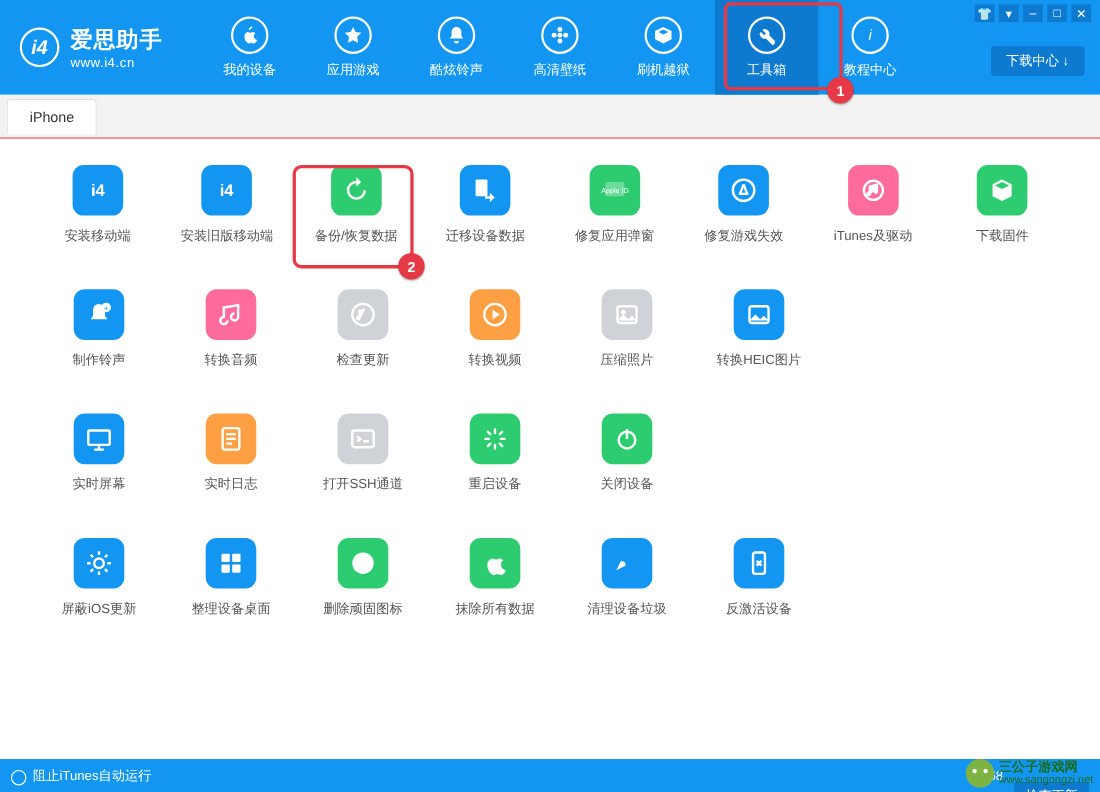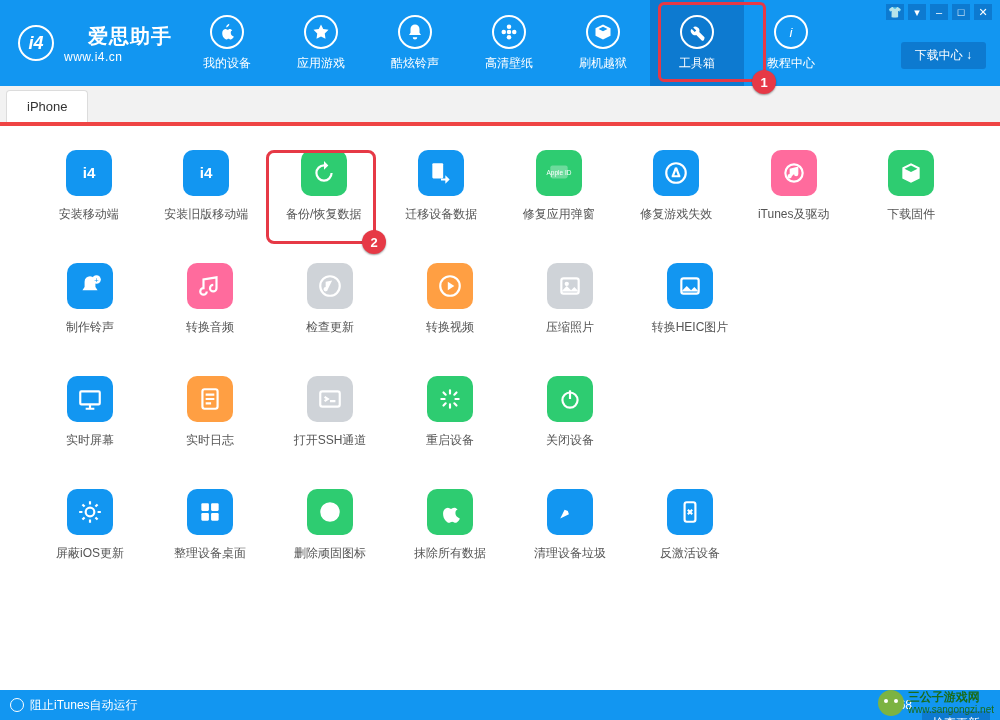--- a/index.html
+++ b/index.html
@@ -2,53 +2,53 @@
 <html><head>
 <meta charset="utf-8">
 <style>
 * { margin: 0; padding: 0; box-sizing: border-box; font-family: "Microsoft YaHei", Arial, sans-serif; }
 body { width: 1000px; height: 720px; overflow: hidden; background: #fff; }
 
 .topbar { height: 86px; background: #1296f1; display: flex; align-items: center; position: relative; }
 .logo-area { display: flex; align-items: center; padding-left: 18px; width: 180px; }
 .logo-badge { width: 36px; height: 36px; border: 2px solid #fff; border-radius: 50%; display: flex; align-items: center; justify-content: center; color: #fff; font-weight: bold; font-size: 18px; font-style: italic; }
 .logo-text { margin-left: 10px; color: #fff; }
-.logo-text .cn { font-size: 20px; font-weight: 600; letter-spacing: 1px; margin-left: 24px; }
+.logo-text .cn { font-size: 20px; font-weight: 600; letter-spacing: 1px; }
 .logo-text .url { font-size: 12px; letter-spacing: 0.5px; }
 
 .nav { display: flex; height: 100%; }
 .nav-item { width: 94px; height: 100%; display: flex; flex-direction: column; align-items: center; justify-content: center; color: #fff; cursor: pointer; position: relative; }
 .nav-item.active { background: #0d7ad0; }
 .nav-item .circ { width: 34px; height: 34px; border: 2px solid #fff; border-radius: 50%; display: flex; align-items: center; justify-content: center; }
 .nav-item .circ svg { width: 18px; height: 18px; fill: #fff; }
 .nav-item .lbl { font-size: 12px; margin-top: 6px; }
 
 .hilite1 { position: absolute; border: 3px solid #e63946; border-radius: 6px; left: 658px; top: 2px; width: 108px; height: 80px; pointer-events:none; }
 .badge { position: absolute; width: 24px; height: 24px; border-radius: 50%; background: #e63946; color: #fff; font-size: 13px; font-weight: bold; display:flex;align-items:center;justify-content:center; box-shadow: 0 1px 2px rgba(0,0,0,.4); }
 .b1 { left: 752px; top: 70px; }
 
 .win-controls { position: absolute; right: 8px; top: 4px; display: flex; gap: 4px; }
 .win-controls .wc { width: 18px; height: 16px; background: #0d7ad0; color:#fff; display:flex;align-items:center;justify-content:center; font-size:11px; cursor:pointer; }
 .dl-center { position:absolute; right:14px; top:42px; background:#0d7ad0; color:#fff; font-size:12px; padding:5px 14px; border-radius:3px; cursor:pointer;text-align:right; }
 
-.tabstrip { height: 40px; background: #f2f2f2; border-bottom: 4px solid #ef4444; display:flex; align-items:flex-end; padding-left:6px; }
+.tabstrip { height: 40px; background: #f2f2f2; border-bottom: 1px solid #ef4444; display:flex; align-items:center; padding-left:6px; }
 .tab { background:#fff; border:1px solid #dcdcdc; border-bottom:none; padding:8px 20px; font-size:13px; color:#333; border-radius:4px 4px 0 0; }
 
 .grid-area { padding: 24px 30px 0 30px; }
 .row { display:flex; gap: 0; margin-bottom: 40px; }
 .cell { width: 120px; display:flex; flex-direction:column; align-items:center; cursor:pointer; position:relative; }
 .icon { width: 46px; height: 46px; border-radius: 10px; display:flex; align-items:center; justify-content:center; }
 .icon svg { width: 26px; height: 26px; fill:#fff; }
 .cell .lbl { font-size: 12px; color:#555; margin-top: 10px; text-align:right; }
 
 .hilite2 { position:absolute; border:3px solid #e63946; border-radius:8px; left:266px; top:150px; width:110px; height:94px; pointer-events:none; }
 .b2 { left: 362px; top: 230px; }
 
 .bottombar { position:absolute; bottom:0; left:0; right:0; height:30px; background:#1296f1; color:#fff; display:flex; align-items:center; font-size:12px; padding:0 10px; justify-content:space-between; }
-.bottombar .bl { display:flex; align-items:center; gap:6px; }
+.bottombar .bl { display:flex; align-items:flex-end; gap:6px; }
 .bottombar .br { display:flex; align-items:center; gap:10px; }
 .checkbtn { background:#0d7ad0; padding:4px 10px; border-radius:2px;margin-top:36px; }
 
 .watermark { position:absolute; right:6px; bottom:4px; display:flex; align-items:center; gap:4px; font-size:12px; color:#2e7d32; pointer-events:none; }
 .watermark .wm-icon { width:26px;height:26px;background:#7cb342;border-radius:50%;position:relative; }
 .watermark .wm-icon:before,.watermark .wm-icon:after{content:'';position:absolute;width:4px;height:4px;background:#fff;border-radius:50%;top:9px;}
 .watermark .wm-icon:before{left:6px}.watermark .wm-icon:after{right:6px}
 
 
 .c-blue{background:#1296f1}.c-green{background:#2ecc71}.c-orange{background:#ff9f43}.c-pink{background:#ff6b9d}.c-gray{background:#cfd3d8}

